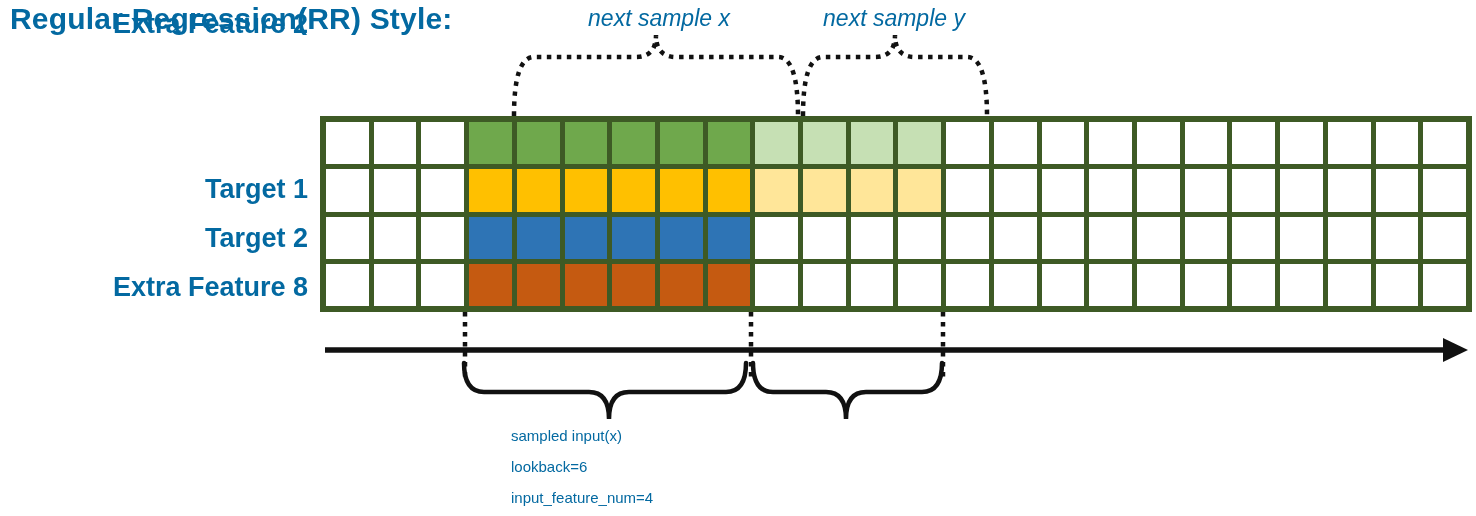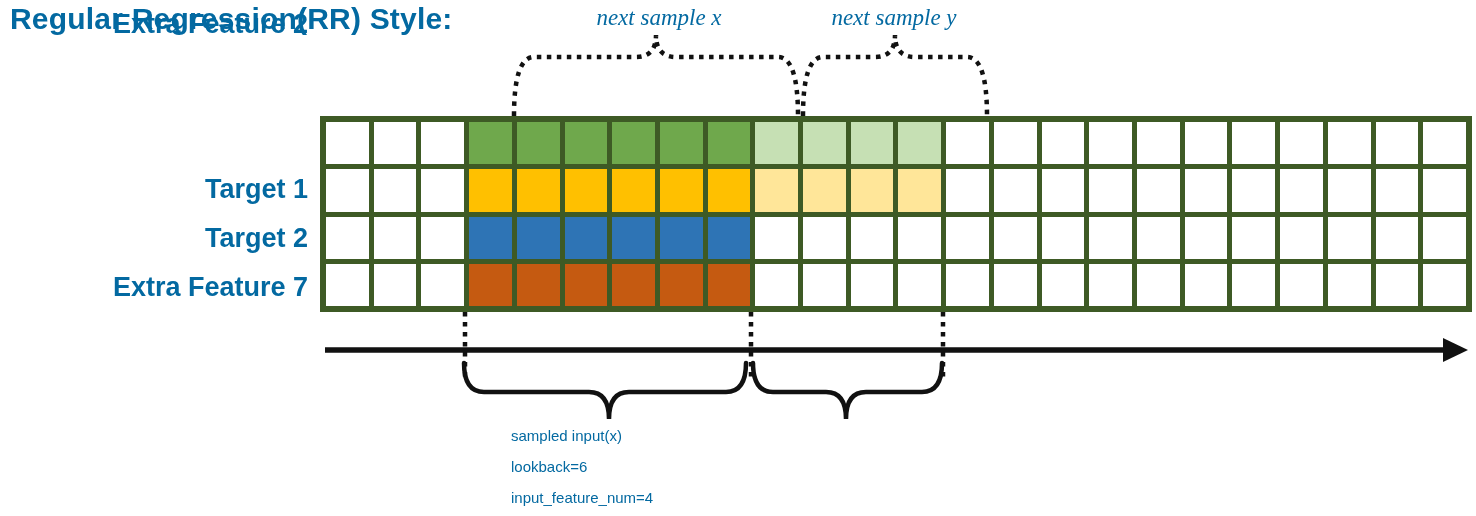--- a/index.html
+++ b/index.html
@@ -36,21 +36,21 @@
   }
   .row-label:nth-of-type(1){top:116px;}
   .row-label:nth-of-type(2){top:165px;}
   .row-label:nth-of-type(3){top:214px;}
   .row-label:nth-of-type(4){top:263px;}
   
   .overlay{position:absolute;left:0;top:0;pointer-events:none;}
   
   .next-label{
     position:absolute;top:5px;transform:translateX(-50%);
-    font-size:23px;font-style:italic;white-space:nowrap;font-family:Liberation Serif, serif;
+    font-size:23px;font-style:italic;white-space:nowrap;
   }
   .next-x{left:659px;}
   .next-y{left:894px;}
   
   .time-label{
     position:absolute;left:0;top:333px;width:308px;
     text-align:right;font-size:30px;font-weight:bold;
   }
   
   .anno{
@@ -62,21 +62,21 @@
 </style>
 </head>
 <body>
 
 <div class="canvas">
 
   <div class="title">Regular Regression(RR) Style:</div>
 
   <div class="row-label">Target 1</div>
   <div class="row-label">Target 2</div>
-  <div class="row-label">Extra Feature 7</div>
+  <div class="row-label">Extra Feature 8</div>
   <div class="row-label">Extra Feature 2</div>
 
   <div class="grid">
       <div class="cell" style="background: rgb(255, 255, 255);"></div>
       <div class="cell" style="background: rgb(255, 255, 255);"></div>
       <div class="cell" style="background: rgb(255, 255, 255);"></div>
       <div class="cell" style="background: rgb(111, 168, 76);"></div>
       <div class="cell" style="background: rgb(111, 168, 76);"></div>
       <div class="cell" style="background: rgb(111, 168, 76);"></div>
       <div class="cell" style="background: rgb(111, 168, 76);"></div>

